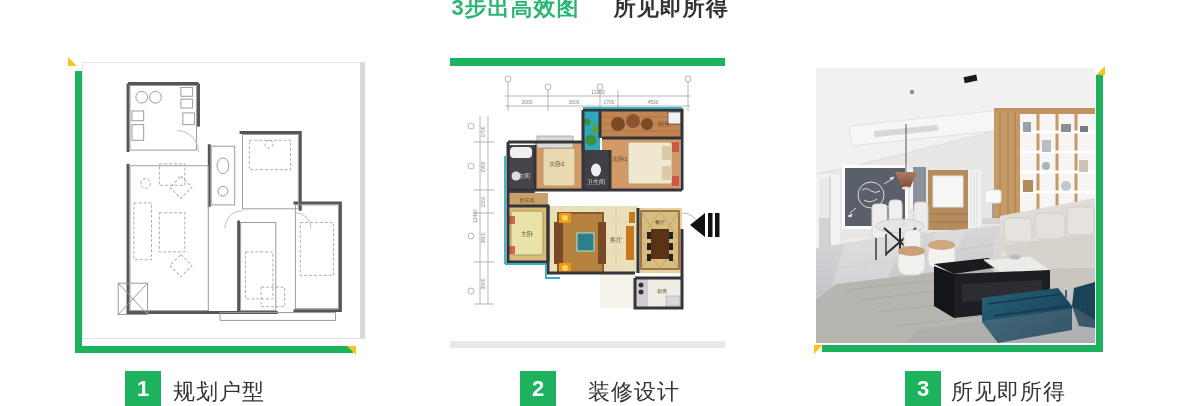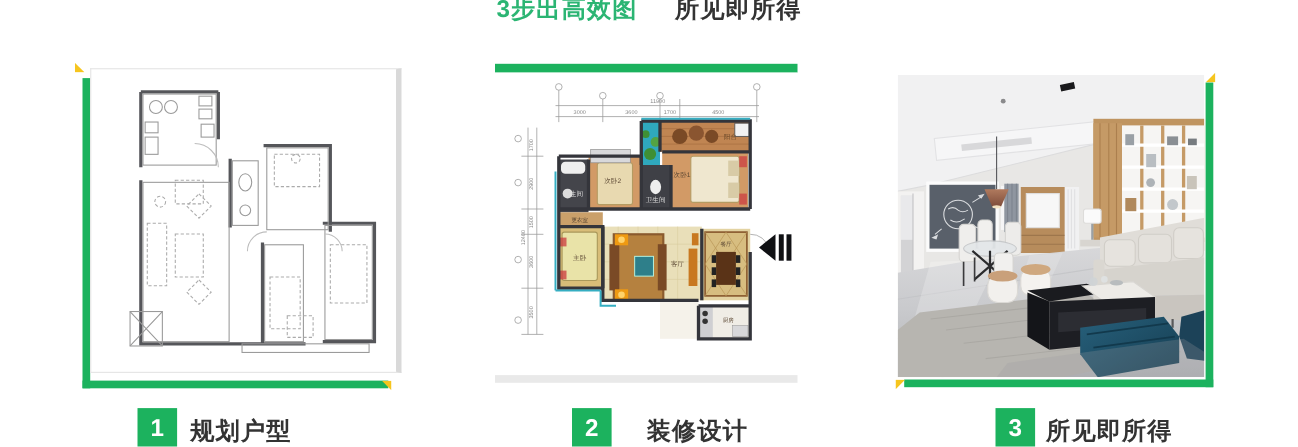--- a/index.html
+++ b/index.html
@@ -28,21 +28,21 @@
   #card1{left:82px;top:62px;width:283px;height:277px;border:1px solid #e4e4e4;border-right:5px solid #d9d9d9;box-sizing:border-box;}
   #card2-top{left:450px;top:58px;width:275px;height:8px;}
   #card2{left:450px;top:66px;width:275px;height:275px;}
   #card2-bottom{position:absolute;left:450px;top:341px;width:275px;height:7px;background:#e9e9e9;}
   #photo3{left:816px;top:68px;width:279px;height:275px;overflow:hidden;}
   .card svg{display:block;width:100%;height:100%;}
   
   .badge{position:absolute;top:371px;width:36px;height:36px;background:#1cb25e;
     color:#fff;font-weight:700;font-size:22px;display:flex;align-items:center;justify-content:center;}
   #b1{left:125px;} #b2{left:520px;} #b3{left:905px;}
-  .cap{position:absolute;top:377px;font-size:22px;font-weight:700;color:#333;letter-spacing:1px;white-space:nowrap;}
+  .cap{position:absolute;top:377px;font-size:22px;font-weight:400;color:#333;letter-spacing:1px;white-space:nowrap;}
   #c1{left:173px;} #c2{left:588px;} #c3{left:951px;}
   text{font-family:"Liberation Sans","DejaVu Sans",sans-serif;}
 </style>
 </head>
 <body>
 
 <div class="page-title">
   <span class="hl">3步出高效图</span><span class="rest">所见即所得</span>
 </div>
 

